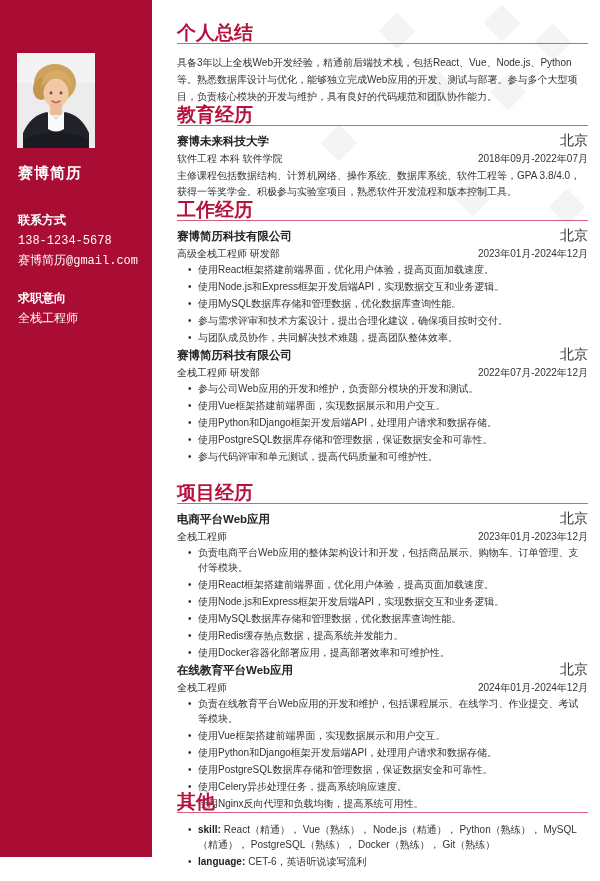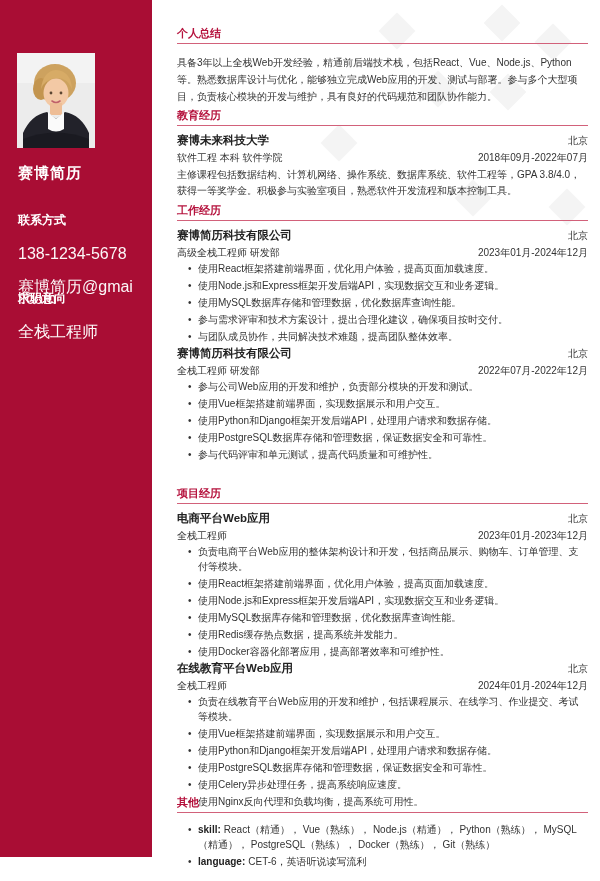--- a/index.html
+++ b/index.html
@@ -20,34 +20,34 @@
   }
   .photo{
     position:absolute;left:17px;top:53px;width:78px;height:95px;overflow:hidden;
   }
   .side-name{
     position:absolute;left:18px;top:164px;font-size:15px;font-weight:bold;
     letter-spacing:1px;line-height:18px;
   }
   .side-block{position:absolute;left:18px;right:12px;}
   .side-h{font-size:12px;font-weight:bold;line-height:14px;margin:0;}
-  .side-v{font-size:16px;line-height:12px;margin-top:21px;color:rgba(255,255,255,.97);word-break:break-all;}
+  .side-v{font-size:12px;line-height:12px;margin-top:8px;color:rgba(255,255,255,.97);word-break:break-all;font-family:Liberation Mono, monospace;}
   
   .sec{position:absolute;left:177px;right:12px;z-index:1;}
   .sec h2{
-    margin:0;font-size:11px;line-height:14px;font-weight:bold;color:#b5123d;
+    margin:0;font-size:19px;line-height:14px;font-weight:bold;color:#b5123d;
     padding-bottom:3px;border-bottom:1px solid #d2617a;
   }
   .summary{font-size:10px;line-height:17px;color:#333;margin:10px 0 0;}
   .entry{margin-top:3px;}
   .entry:first-of-type, .entries > .entry:first-of-type{margin-top:8px;}
   .row{display:flex;justify-content:space-between;align-items:baseline;}
   .row.head{margin-top:0;text-align:right;}
   .ename{font-size:11.5px;font-weight:bold;color:#222;line-height:13px;}
-  .eloc{font-size:10px;color:#333;line-height:12px;}
+  .eloc{font-size:14px;color:#333;line-height:12px;}
   .row.sub{margin-top:5px;font-size:10px;color:#333;line-height:12px;}
   .desc{font-size:10px;line-height:15.5px;color:#333;margin-top:3px;}
   ul.bullets{list-style:none;margin:2px 0 0;padding:0;}
   ul.bullets li{
     position:relative;padding-left:21px;font-size:10px;line-height:15px;
     color:#333;margin-bottom:2px;
   }
   ul.bullets li::before{
     content:"•";position:absolute;left:11px;top:0;color:#333;font-size:10px;
   }

